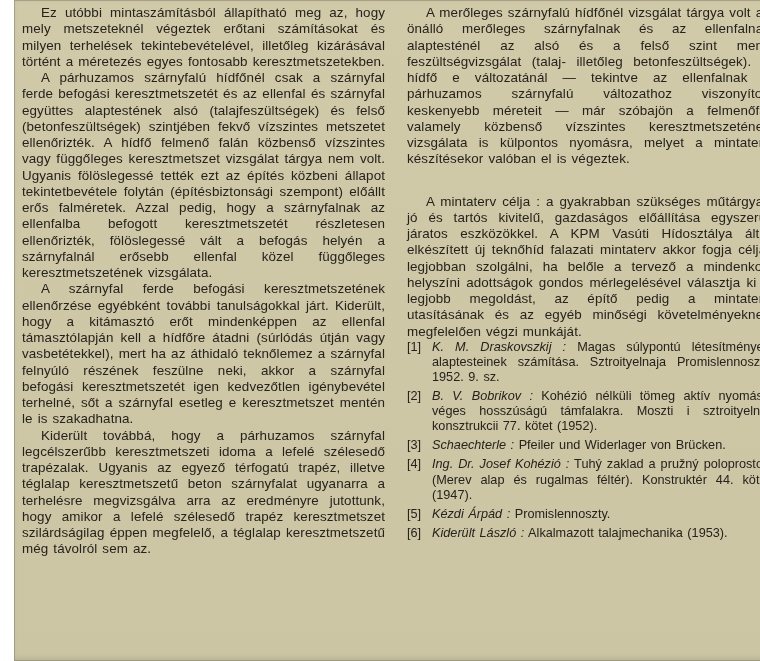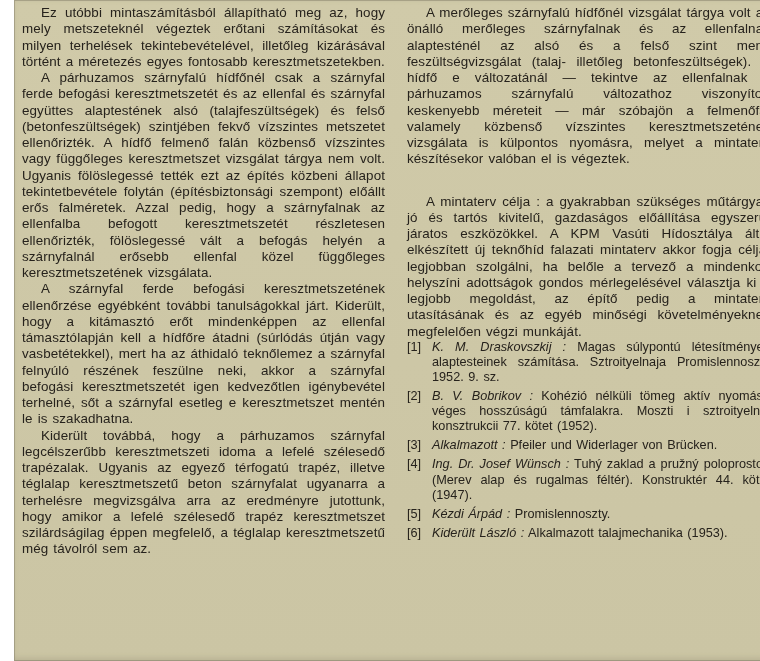--- a/index.html
+++ b/index.html
@@ -91,24 +91,24 @@
 
 
       <ol class="ref-list">
         <li class="ref-item">
           <span class="ref-num">[1]</span><span class="ref-author">K. M. Draskovszkij :</span><span> Magas súlypontú létesítmények alaptesteinek számítása. Sztroityelnaja Promislennoszty 1952. 9. sz.</span>
         </li>
         <li class="ref-item">
           <span class="ref-num">[2]</span><span class="ref-author">B. V. Bobrikov :</span><span> Kohézió nélküli tömeg aktív nyomása véges hosszúságú támfalakra. Moszti i sztroityelnie konsztrukcii 77. kötet (1952).</span>
         </li>
         <li class="ref-item">
-          <span class="ref-num">[3]</span><span class="ref-author">Alkalmazott :</span><span> Pfeiler und Widerlager von Brücken.</span>
+          <span class="ref-num">[3]</span><span class="ref-author">Schaechterle :</span><span> Pfeiler und Widerlager von Brücken.</span>
         </li>
         <li class="ref-item">
-          <span class="ref-num">[4]</span><span class="ref-author">Ing. Dr. Josef Wünsch :</span><span> Tuhý zaklad a pružný poloprostor. (Merev alap és rugalmas féltér). Konstruktér 44. kötet (1947).</span>
+          <span class="ref-num">[4]</span><span class="ref-author">Ing. Dr. Josef Kohézió :</span><span> Tuhý zaklad a pružný poloprostor. (Merev alap és rugalmas féltér). Konstruktér 44. kötet (1947).</span>
         </li>
         <li class="ref-item">
           <span class="ref-num">[5]</span><span class="ref-author">Kézdi Árpád :</span><span> Promislennoszty.</span>
         </li>
         <li class="ref-item">
           <span class="ref-num">[6]</span><span class="ref-author">Kiderült László :</span><span> Alkalmazott talajmechanika (1953).</span>
         </li>
 
       </ol>
     </div>

